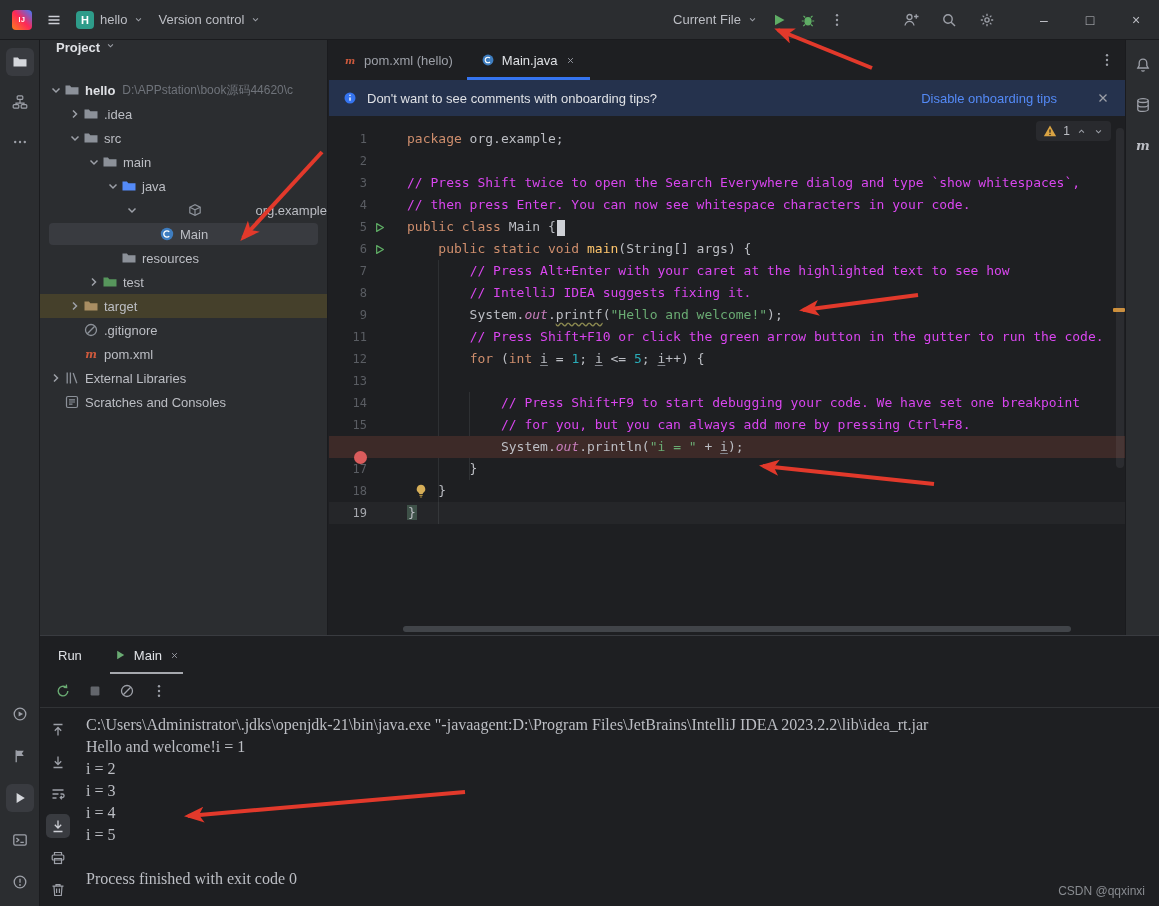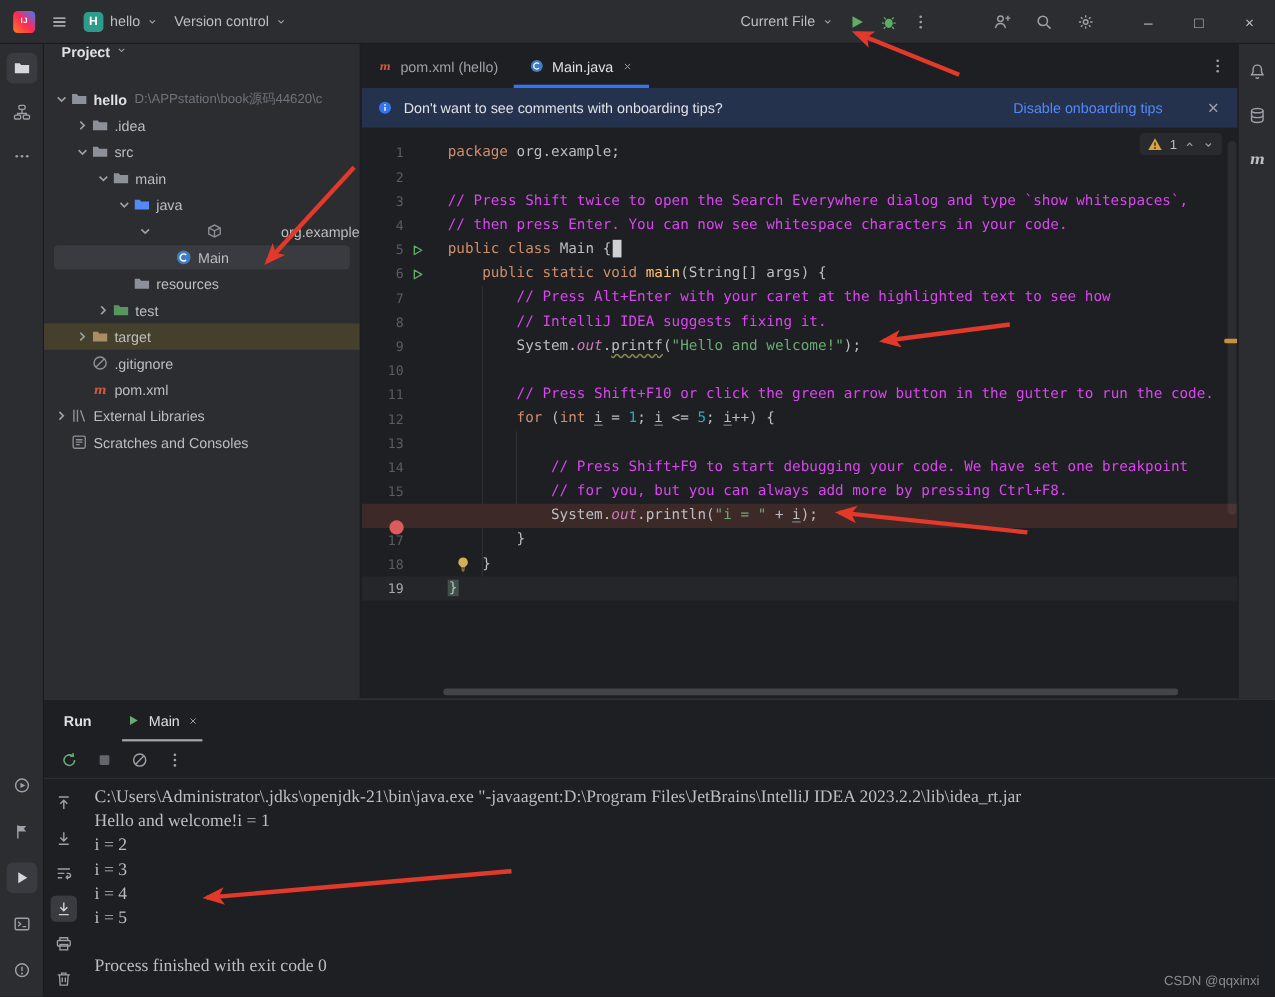--- a/index.html
+++ b/index.html
@@ -84,21 +84,21 @@
 .guide{position:absolute;width:1px;background:#2E3033}
 .inspect{position:absolute;top:5px;right:14px;display:flex;align-items:center;gap:6px;background:rgba(43,45,48,.85);border-radius:4px;padding:3px 7px;font-family:"Liberation Sans",sans-serif}
 .inspect-count{font-size:12px;color:#BCBEC4}
 .stripe-mark{position:absolute;right:0;width:12px;height:4px;background:var(--warn-orange,#CE8E36);border-radius:1px}
 .vthumb{position:absolute;right:1px;top:12px;width:8px;height:340px;background:rgba(164,168,176,.10);border-radius:4px}
 .hthumb{position:absolute;left:74px;bottom:3px;width:668px;height:6px;background:#4E5157;opacity:.75;border-radius:3px}
 
 
 .run-panel{position:absolute;left:40px;right:0;top:635px;bottom:0;background:#1E1F22;border-top:1px solid #393B40;display:flex;flex-direction:column;z-index:3}
 .rp-tabs{height:38px;flex:none;display:flex;align-items:stretch;padding-left:18px;gap:28px}
-.rp-title{display:flex;align-items:center;font-weight:700;color:#DFE1E5}
+.rp-title{display:flex;align-items:center;font-weight:400;color:#DFE1E5}
 .rp-tab{display:flex;align-items:center;gap:7px;color:#DFE1E5;position:relative;padding:0 3px}
 .rp-tab::after{content:'';position:absolute;left:0;right:0;bottom:0;height:2px;background:#A6A8AE}
 .rp-toolbar{height:34px;flex:none;display:flex;align-items:center;gap:16px;padding-left:15px;border-bottom:1px solid #313336}
 .rp-body{flex:1;display:flex;overflow:hidden}
 .rp-gutter{width:36px;flex:none;display:flex;flex-direction:column;align-items:center;padding-top:10px;gap:8px}
 .g-btn{width:24px;height:24px;border-radius:5px;display:flex;align-items:center;justify-content:center}
 .g-btn.active{background:#393B40}
 .console{flex:1;font-family:Liberation Serif, serif;font-size:16px;color:#BCBEC4;padding:6px 0 0 10px;white-space:pre;overflow:hidden}
 .c-line{height:22px;line-height:22px}
 
@@ -530,21 +530,20 @@
         <div class="code-row"><span class="gutter"><span class="ln">4</span><span class="gut-ic"></span></span><span class="cl"><span class="tk-com">// then press Enter. You can now see whitespace characters in your code.</span></span></div>
         <div class="code-row"><span class="gutter"><span class="ln">5</span><span class="gut-ic"><svg viewBox="0 0 16 16">
                 <path d="M4.5 3.2l8.3 4.8-8.3 4.8z" fill="none" stroke="#5FAD65" stroke-width="1.5" stroke-linejoin="round"></path>
               </svg></span></span><span class="cl"><span class="tk-kw">public class </span><span class="tk-pl">Main {</span><span class="caret"></span></span></div>
         <div class="code-row"><span class="gutter"><span class="ln">6</span><span class="gut-ic"><svg viewBox="0 0 16 16">
                 <path d="M4.5 3.2l8.3 4.8-8.3 4.8z" fill="none" stroke="#5FAD65" stroke-width="1.5" stroke-linejoin="round"></path>
               </svg></span></span><span class="cl"><span class="tk-pl">    </span><span class="tk-kw">public static void </span><span class="tk-mth">main</span><span class="tk-pl">(String[] args) {</span></span></div>
         <div class="code-row"><span class="gutter"><span class="ln">7</span><span class="gut-ic"></span></span><span class="cl"><span class="tk-pl">        </span><span class="tk-com">// Press Alt+Enter with your caret at the highlighted text to see how</span></span></div>
         <div class="code-row"><span class="gutter"><span class="ln">8</span><span class="gut-ic"></span></span><span class="cl"><span class="tk-pl">        </span><span class="tk-com">// IntelliJ IDEA suggests fixing it.</span></span></div>
         <div class="code-row"><span class="gutter"><span class="ln">9</span><span class="gut-ic"></span></span><span class="cl"><span class="tk-pl">        System.</span><span class="tk-fld">out</span><span class="tk-pl">.</span><span class="tk-warn">printf</span><span class="tk-pl">(</span><span class="tk-str">"Hello and welcome!"</span><span class="tk-pl">);</span></span></div>
-        <div class="code-row"><span class="gutter"><span class="ln">10</span><span class="gut-ic"></span></span><span class="cl"></span></div>
         <div class="code-row"><span class="gutter"><span class="ln">11</span><span class="gut-ic"></span></span><span class="cl"><span class="tk-pl">        </span><span class="tk-com">// Press Shift+F10 or click the green arrow button in the gutter to run the code.</span></span></div>
         <div class="code-row"><span class="gutter"><span class="ln">12</span><span class="gut-ic"></span></span><span class="cl"><span class="tk-pl">        </span><span class="tk-kw">for</span><span class="tk-pl"> (</span><span class="tk-kw">int</span><span class="tk-pl"> </span><span class="tk-var">i</span><span class="tk-pl"> = </span><span class="tk-num">1</span><span class="tk-pl">; </span><span class="tk-var">i</span><span class="tk-pl"> &lt;= </span><span class="tk-num">5</span><span class="tk-pl">; </span><span class="tk-var">i</span><span class="tk-pl">++) {</span></span></div>
         <div class="code-row"><span class="gutter"><span class="ln">13</span><span class="gut-ic"></span></span><span class="cl"></span></div>
         <div class="code-row"><span class="gutter"><span class="ln">14</span><span class="gut-ic"></span></span><span class="cl"><span class="tk-pl">            </span><span class="tk-com">// Press Shift+F9 to start debugging your code. We have set one breakpoint</span></span></div>
         <div class="code-row"><span class="gutter"><span class="ln">15</span><span class="gut-ic"></span></span><span class="cl"><span class="tk-pl">            </span><span class="tk-com">// for you, but you can always add more by pressing Ctrl+F8.</span></span></div>
         <div class="code-row bp"><span class="gutter"><span class="ln"><span class="bp-dot"></span></span><span class="gut-ic"></span></span><span class="cl"><span class="tk-pl">            System.</span><span class="tk-fld">out</span><span class="tk-pl">.println(</span><span class="tk-str">"i = "</span><span class="tk-pl"> + </span><span class="tk-var">i</span><span class="tk-pl">);</span></span></div>
         <div class="code-row"><span class="gutter"><span class="ln">17</span><span class="gut-ic"></span></span><span class="cl"><span class="tk-pl">        }</span></span></div>
         <div class="code-row"><span class="gutter"><span class="ln">18</span><span class="gut-ic"></span></span><span class="cl"><span class="bulb"><svg viewBox="0 0 16 16">
                 <path d="M8 1.8a4.3 4.3 0 0 1 2.6 7.7c-.5.4-.9 1-.9 1.5H6.3c0-.5-.4-1.1-.9-1.5A4.3 4.3 0 0 1 8 1.8z" fill="#D6AE58"></path>
                 <path d="M6.4 12.4h3.2M6.9 14h2.2" stroke="#A8893F" stroke-width="1.2" fill="none"></path>

